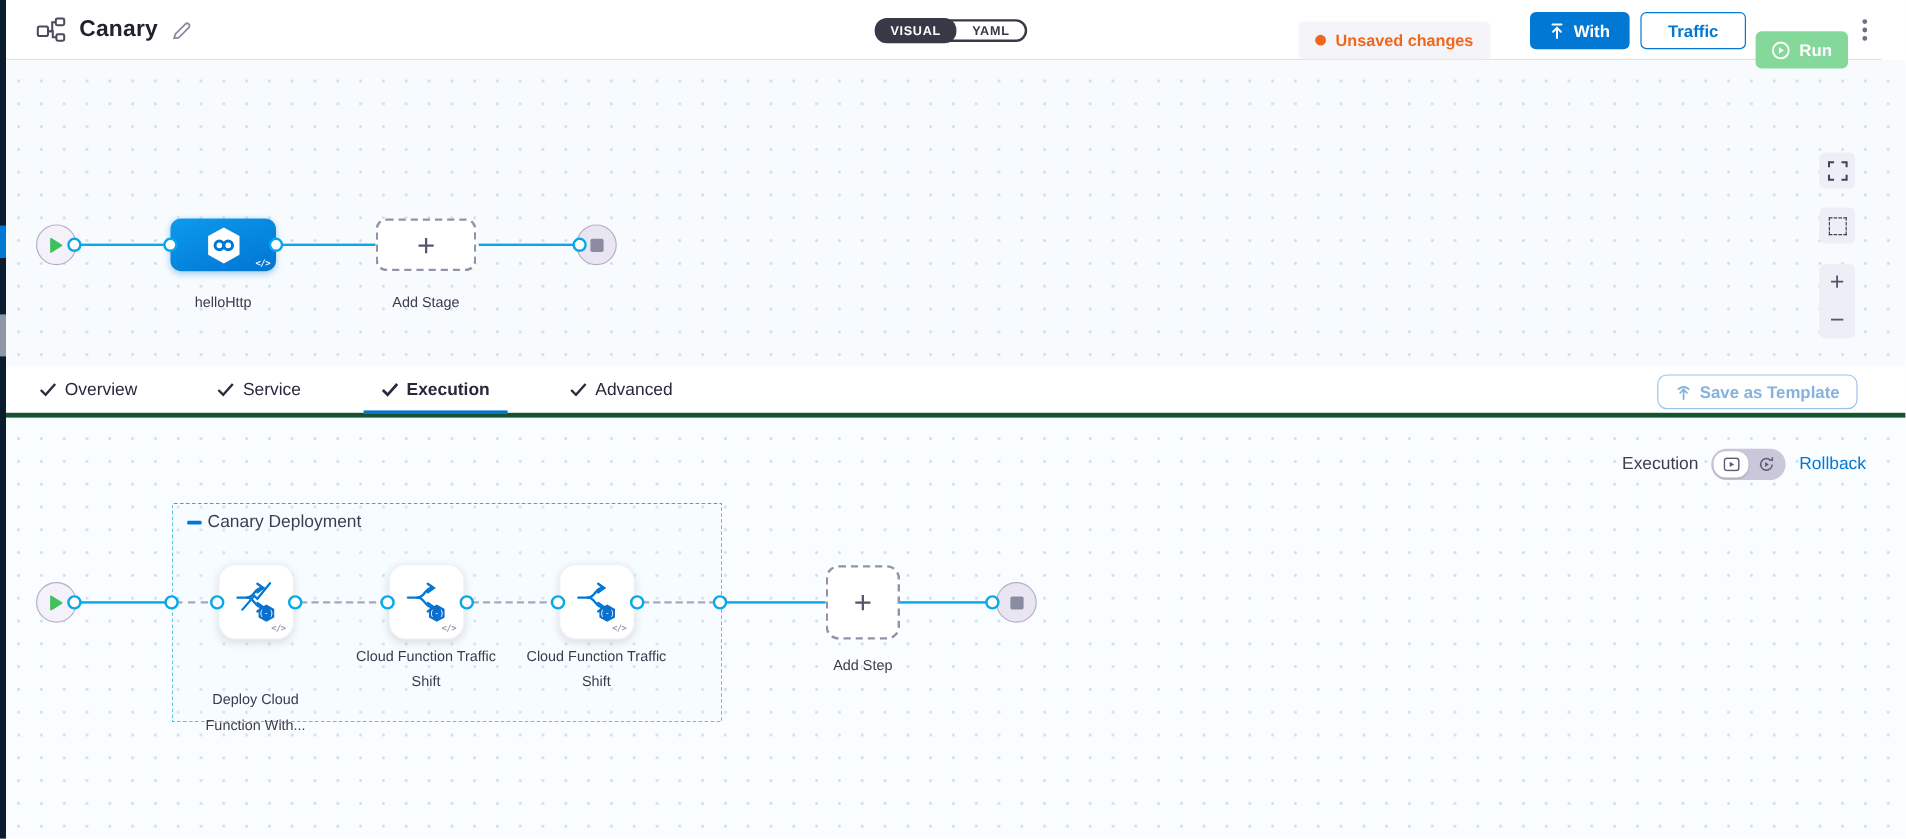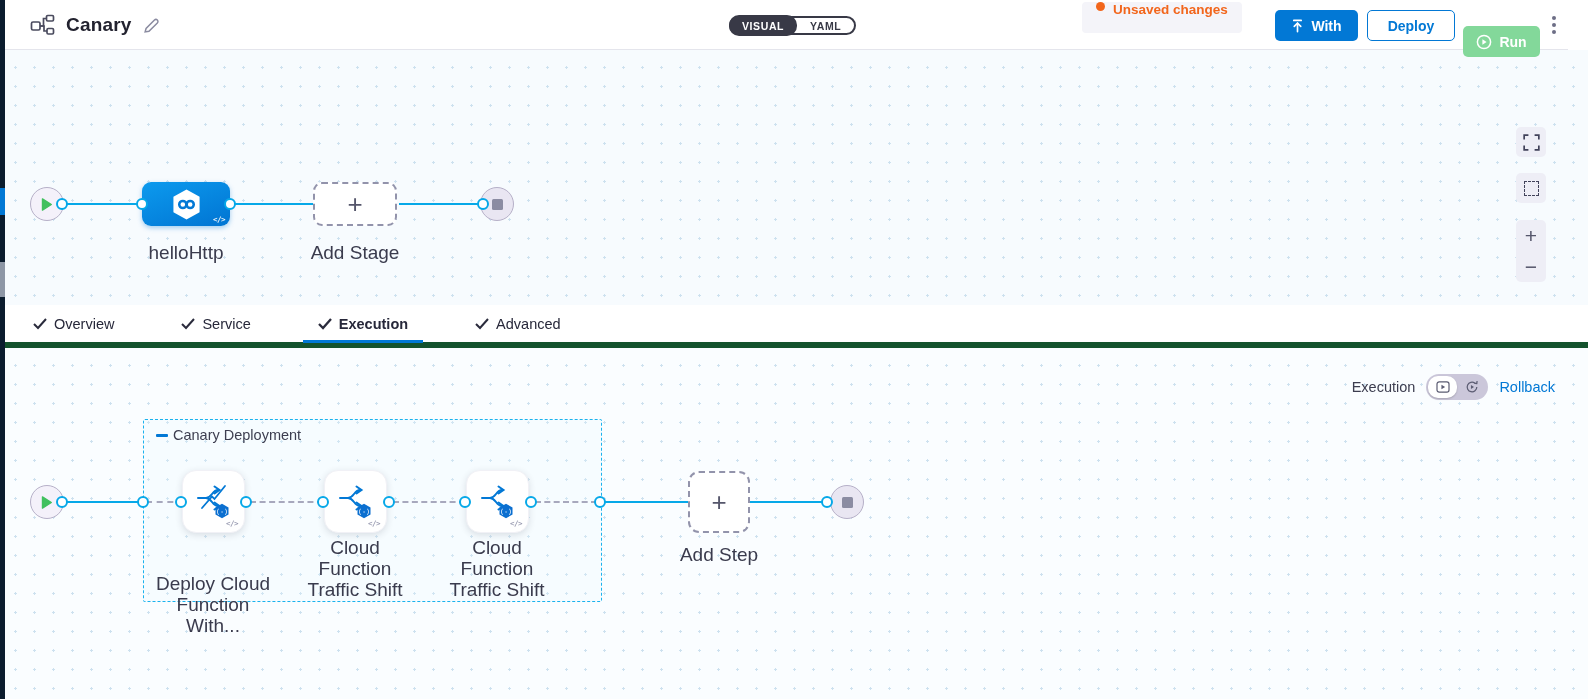--- a/index.html
+++ b/index.html
@@ -15,22 +15,22 @@
   
   .header { position:absolute; top:0; left:0; width:1568px; height:50px; background:#fff;
             border-bottom:1px solid #e4e5ec; z-index:40; }
   .h-left { position:absolute; left:30px; top:0; height:50px; display:flex; align-items:center; gap:11px; }
   .page-title { font-size:19px; font-weight:700; color:#22222f; letter-spacing:.2px; }
   .view-pill { position:absolute; left:729px; top:16px; display:flex; align-items:center; height:19px;
                border:2px solid #383946; border-radius:11px; background:#fff; }
   .view-seg { font-size:10.5px; font-weight:700; letter-spacing:.6px; padding:0 13px; height:19px;
               display:flex; align-items:center; color:#383946; cursor:pointer; }
   .view-seg.active { background:#383946; color:#fff; border-radius:10px; margin:-2px 0 -2px -2px; height:21px; }
-  .unsaved { position:absolute; left:1082px; top:2px; height:31px; background:#f4f4f9; border-radius:4px;
-             display:flex; gap:8px; padding:0 14px; cursor:pointer; }
+  .unsaved { position:absolute; left:1082px; top:18px; height:31px; background:#f4f4f9; border-radius:4px;
+             display:flex; align-items:center; gap:8px; padding:0 14px; cursor:pointer; }
   .unsaved .dot { width:9px; height:9px; border-radius:50%; background:#f2661c; }
   .unsaved span.txt { color:#f2661c; font-weight:700; font-size:13.5px; }
   .btn { display:flex; align-items:center; justify-content:center; gap:7px; font-size:14px; font-weight:700;
          border-radius:5px; cursor:pointer; border:none; }
   .btn-save { position:absolute; left:1275px; top:10px; width:83px; height:31px; background:#0278d5; color:#fff; }
   .btn-discard { position:absolute; left:1367px; top:10px; width:88px; height:31px; background:#fff;
                  border:1px solid #0278d5; color:#0278d5; }
   .btn-run { position:absolute; left:1463px; top:10px; width:77px; height:31px; background:#83d89a; color:#fff;margin-top:16px; }
   .kebab { position:absolute; left:1547px; top:13px; width:14px; height:24px; display:flex; flex-direction:column;
            align-items:center; justify-content:center; gap:3px; cursor:pointer; }
@@ -59,21 +59,21 @@
                 box-shadow:0 2px 5px rgba(2,120,213,.35); z-index:4; cursor:pointer;
                 display:flex; align-items:center; justify-content:center; }
   .stage-card .code-glyph { position:absolute; right:5px; bottom:2px; color:rgba(255,255,255,.95); }
   .code-glyph { font-family:"DejaVu Sans Mono", monospace; font-size:7.5px; font-weight:700; letter-spacing:-.5px; }
 
   .dashed-card { position:absolute; background:#fff; border:2px dashed #9293ab; border-radius:9px;
                  display:flex; align-items:center; justify-content:center; z-index:4; cursor:pointer;
                  color:#5c5d72; }
   .plus-glyph { font-size:26px; font-weight:300; line-height:1; color:#55566b; }
 
-  .flow-label { position:absolute; text-align:center; font-size:19px; color:#3a3b4d; line-height:21px; z-index:3; }
+  .flow-label { position:absolute; text-align:center; font-size:12px; color:#3a3b4d; line-height:21px; z-index:3; }
 
   .step-card { position:absolute; width:63px; height:63px; background:#fff; border-radius:14px;
                box-shadow:0 2px 7px rgba(40,41,61,.14); border:1px solid #f1f1f6; z-index:4; cursor:pointer; }
   .step-card .main-icon { position:absolute; left:13px; top:11px; }
   .step-card .fn-badge { position:absolute; left:31px; top:32px; }
   .step-card .code-glyph { position:absolute; right:6px; bottom:4px; color:#989ab0; }
 
   .group-box { position:absolute; left:143px; top:71px; width:459px; height:183px;
                border:1.6px dashed #1ab2ee; border-radius:2px; background:rgba(230,247,254,.18); z-index:1; }
   .group-label { position:absolute; left:156px; top:79px; display:flex; align-items:center; gap:5px; z-index:3; }
@@ -84,21 +84,21 @@
   .ctl-btn { position:absolute; left:1516px; width:30px; height:30px; background:#eeeef6; border-radius:5px;
              display:flex; align-items:center; justify-content:center; cursor:pointer; z-index:10; }
   .marquee-glyph { width:15px; height:15px; border:1.6px dashed #41425a; }
   .zoom-pill { position:absolute; left:1516px; top:170px; width:30px; height:62px; background:#eeeef6;
                border-radius:5px; display:flex; flex-direction:column; z-index:10; }
   .zoom-pill button { flex:1; background:transparent; border:none; font-size:21px; color:#55566b; cursor:pointer;
                       line-height:1; font-family:"Liberation Sans",sans-serif; }
 
   
   .tabbar { position:absolute; top:305px; left:0; width:1588px; height:43px; background:#fff;
-            border-bottom:6px solid #14532d; z-index:30; display:flex; align-items:stretch; padding-left:18px; }
+            border-bottom:4px solid #14532d; z-index:30; display:flex; align-items:stretch; padding-left:18px; }
   .tab { position:relative; display:flex; align-items:center; gap:7px; padding:0 15px; margin-right:37px;
          font-size:14.5px; color:#27283a; cursor:pointer; }
   .tab.active { font-weight:700; }
   .tab.active::after { content:""; position:absolute; left:0; right:0; bottom:-1px; height:3px; background:#0278d5; }
   .save-template { position:absolute; right:40px; top:7px; height:29px; padding:0 14px; background:transparent;
                    border:1px solid #9ec3ea; border-radius:8px; color:#85b2de; font-size:14px; font-weight:700;
                    display:flex; align-items:center; gap:7px; cursor:pointer; }
 
   
   .mode-row { position:absolute; right:33px; top:26px; display:flex; align-items:center; gap:11px; z-index:10; }
@@ -142,21 +142,21 @@
     <button class="btn btn-save">
       <svg width="13" height="14" viewBox="0 0 14 15" fill="none" stroke="#fff" stroke-width="1.8" stroke-linecap="round">
         <path d="M3 1.5 H11"></path>
           <path d="M7 4.5 V13.5"></path>
           <path d="M3.5 8 L7 4.5 L10.5 8"></path>
       </svg>
       <span>With</span>
     </button>
 
     <button class="btn btn-discard">
-      <span>Deploy</span>
+      <span>Traffic</span>
     </button>
 
     <button class="btn btn-run">
       <svg width="16" height="16" viewBox="0 0 16 16" fill="none">
         <circle cx="8" cy="8" r="6.6" stroke="#fff" stroke-width="1.5"></circle>
         <path d="M6.4 5.2 L10.6 8 L6.4 10.8 Z" fill="#fff"></path>
       </svg>
       <span>Run</span>
     </button>
 
@@ -241,20 +241,28 @@
         </svg>
       <span>Execution</span>
     </div>
     <div class="tab">
       <svg width="14" height="13" viewBox="0 0 14 13" fill="none" stroke="#2a2b3c" stroke-width="2">
           <path d="M1 7 L5 11 L13 2"></path>
         </svg>
       <span>Advanced</span>
     </div>
 
+    <button class="save-template">
+      <svg width="14" height="14" viewBox="0 0 14 15" fill="none" stroke="#85b2de" stroke-width="1.6" stroke-linecap="round">
+        <path d="M2.5 4.5 Q7 0.8 11.5 4.5"></path>
+          <path d="M7 5 V13.5"></path>
+          <path d="M4 8 L7 5 L10 8"></path>
+      </svg>
+      <span>Save as Template</span>
+    </button>
   </nav>
 
   <div class="canvas canvas2">
 
     <div class="mode-row">
       <span class="mode-label">Execution</span>
       <div class="mode-toggle">
         <div class="seg on">
           <svg width="14" height="12" viewBox="0 0 16 14" fill="none" stroke="#5b5c72" stroke-width="1.4">
             <rect x="1" y="1" width="14" height="12" rx="2.5"></rect>

